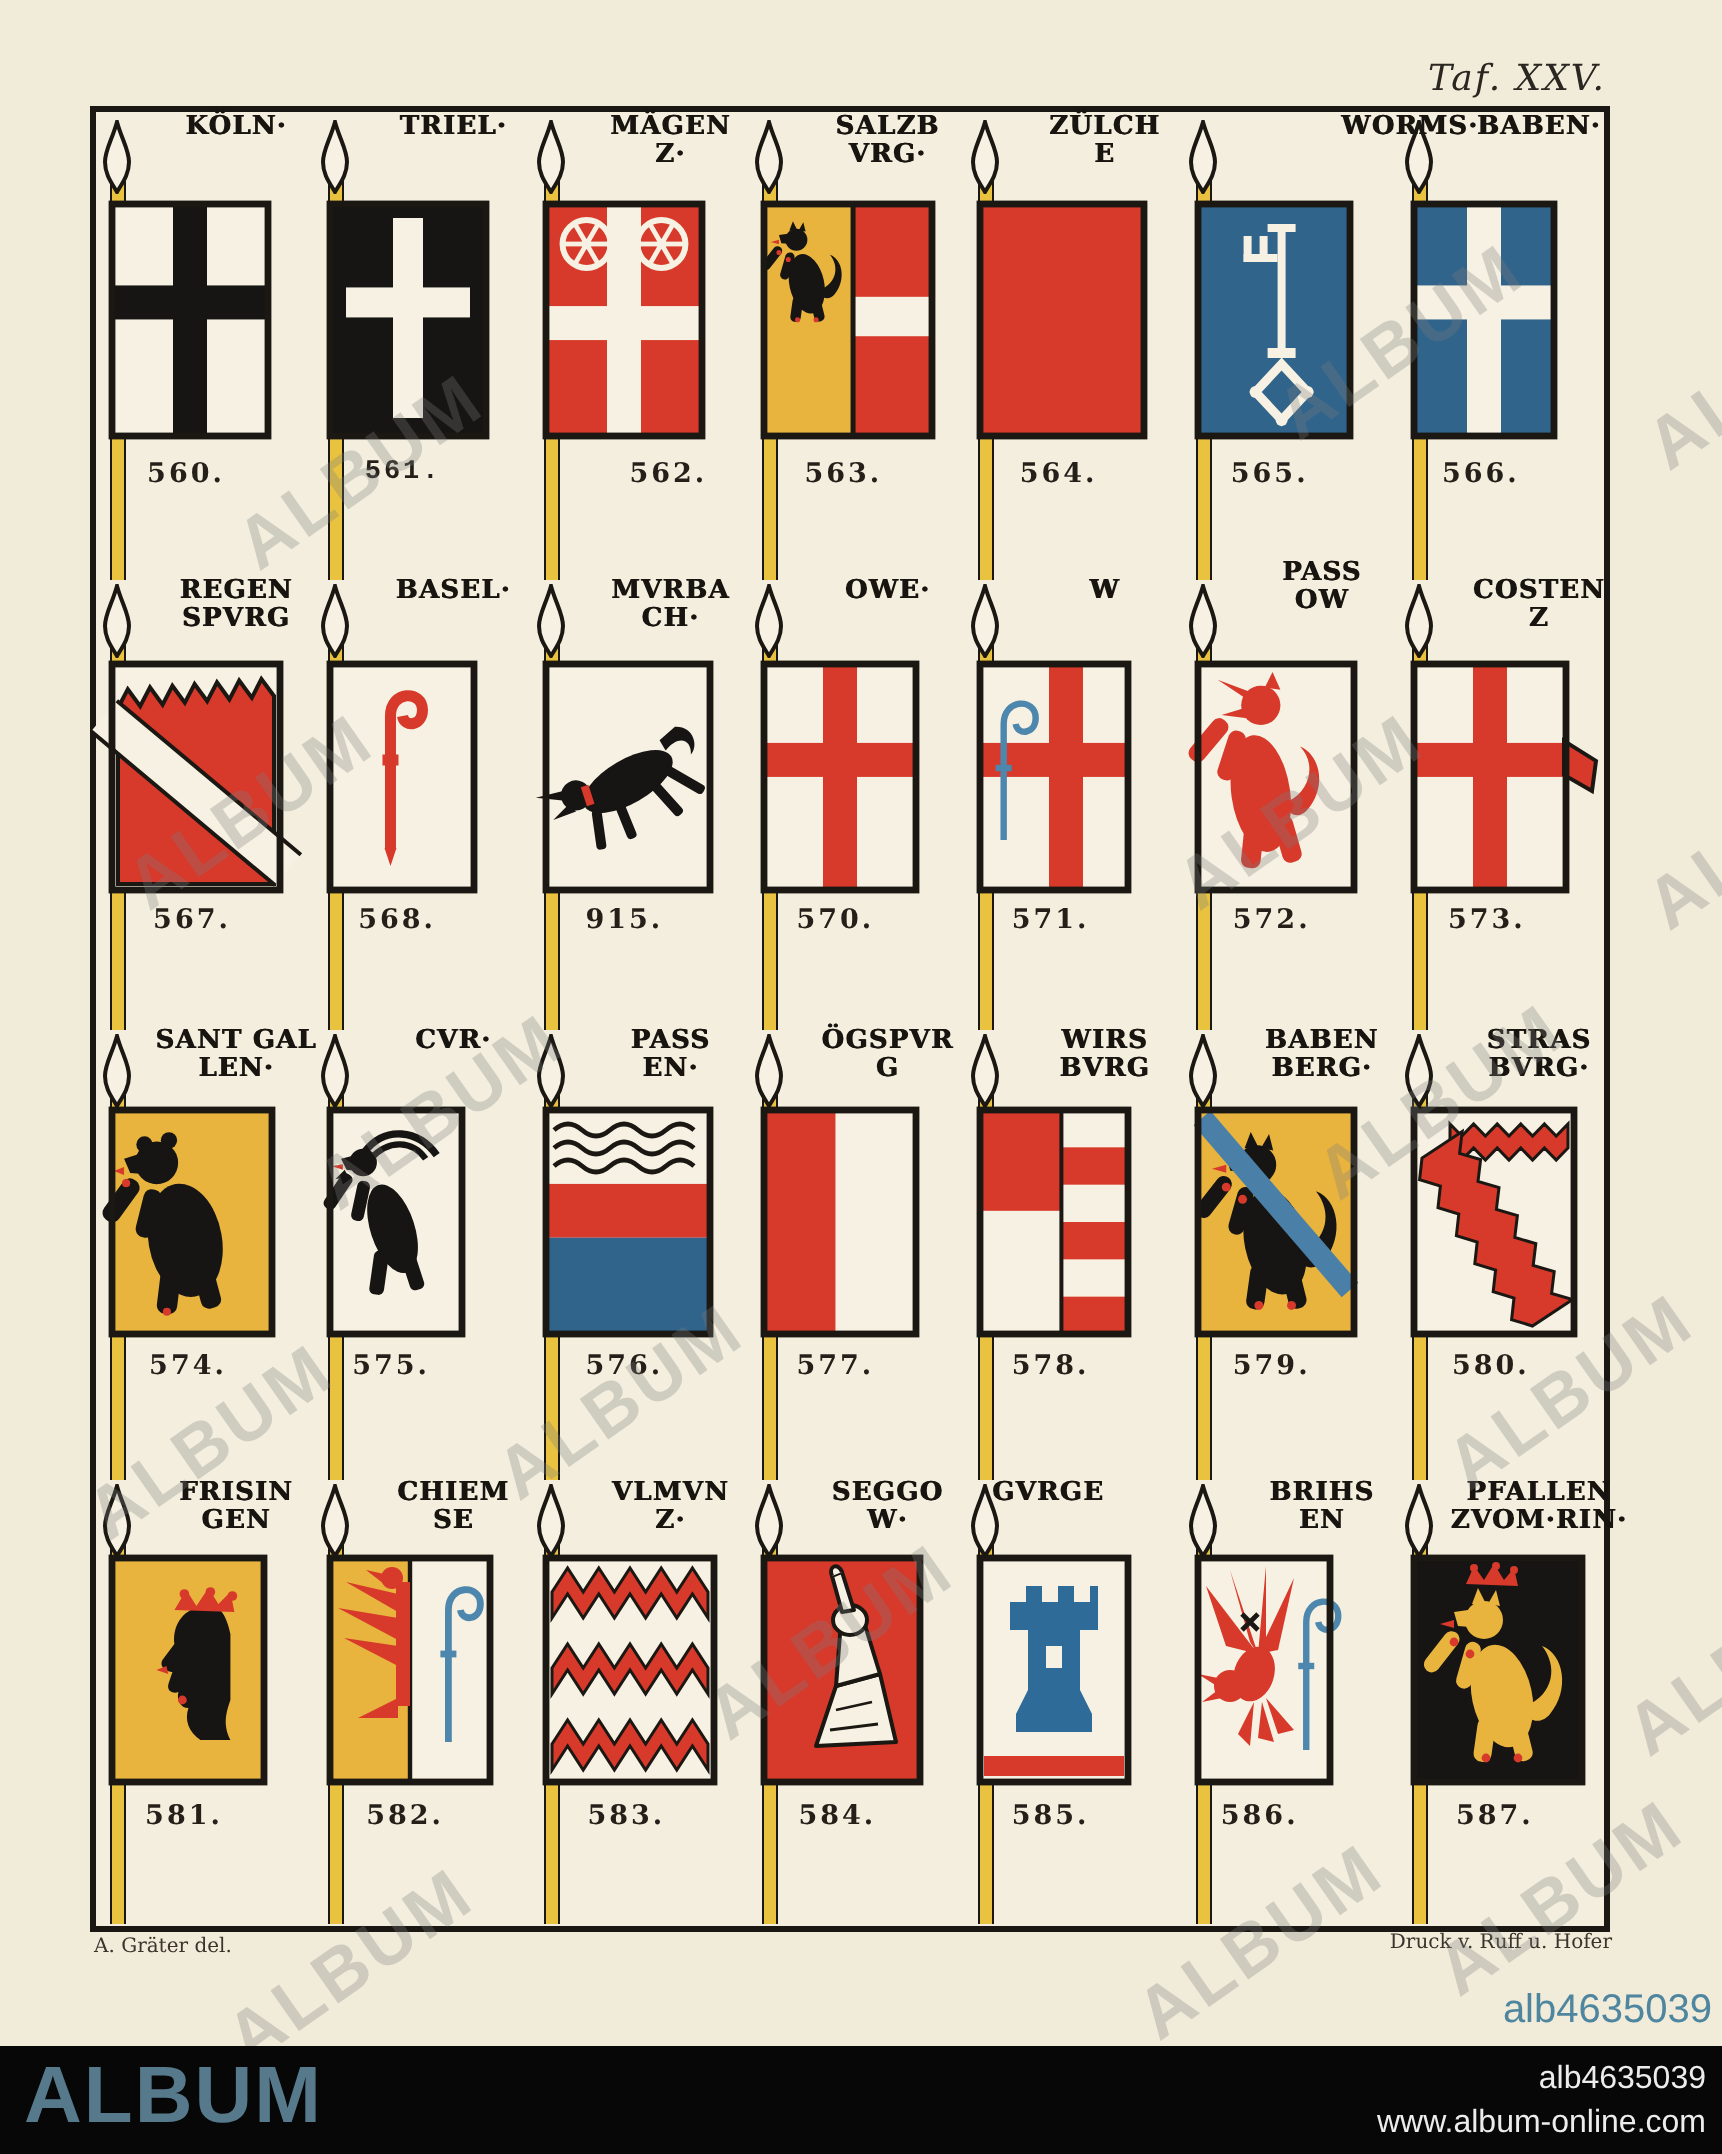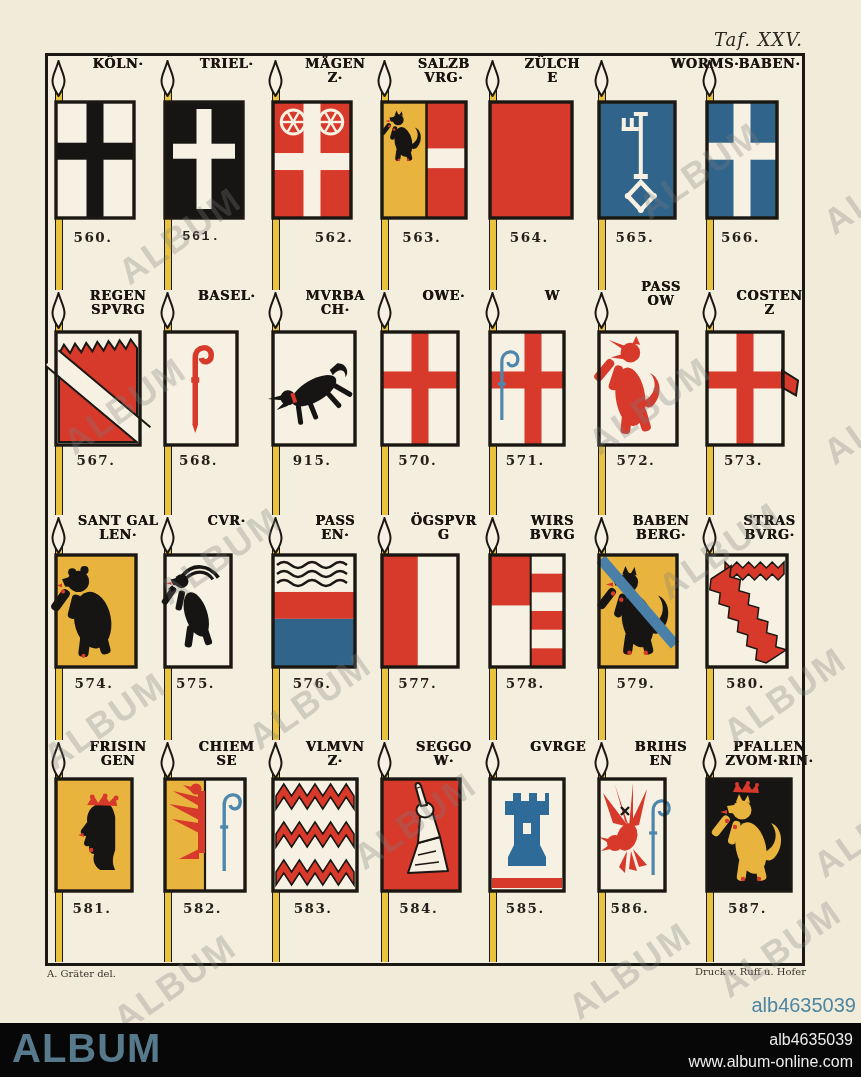--- a/index.html
+++ b/index.html
@@ -539,21 +539,21 @@
             </g>
        <path d="M33 86 L57 83 M36 76 L54 72" stroke="#1b1813" stroke-width="1.4"></path>
           </g>
     <rect x="0" y="0" width="78" height="112" fill="none" stroke="#1b1813" stroke-width="3.4"></rect>
         </svg></div>
       <div class="num" style="left: 388.714px; top: 900px; width: 60px;">584.</div>
       <div class="pole" style="left: 489.286px; top: 770px; height: 192px;"></div>
       <div class="sphead" style="left: 485.286px; top: 742px;"><svg width="15" height="37" viewBox="0 0 15 37">
     <path d="M7.5 1 C10 10 13.5 15 13.5 21 C13.5 27 10.5 31 7.5 36 C4.5 31 1.5 27 1.5 21 C1.5 15 5 10 7.5 1 Z" fill="#f6f1e2" stroke="#1b1813" stroke-width="2"></path>
         </svg></div>
-      <div class="label" style="left: 508px; top: 740px; width: 100px;">GVRGE</div>
+      <div class="label" style="left: 474px; top: 740px; width: 100px;">GVRGE</div>
       <div class="flag" style="left: 488.286px; top: 777px;"><svg width="96" height="116" viewBox="-2 -2 96 116" style="overflow:visible">
     <g>
             <rect x="0" y="0" width="74" height="112" fill="#f6f1e2"></rect>
             <rect x="2" y="99" width="70" height="10" fill="#d7392b"></rect>
             <g fill="#2e6b99">
         <path d="M15 36 L15 22 L23 22 L23 14 L31 14 L31 22 L39 22 L39 14 L47 14 L47 22 L55 22 L55 14 L59 14 L59 36 Z"></path>
         <rect x="24" y="36" width="26" height="30"></rect>
         <polygon points="24,66 50,66 56,78 18,78"></polygon>
         <rect x="18" y="78" width="38" height="9"></rect>
             </g>

